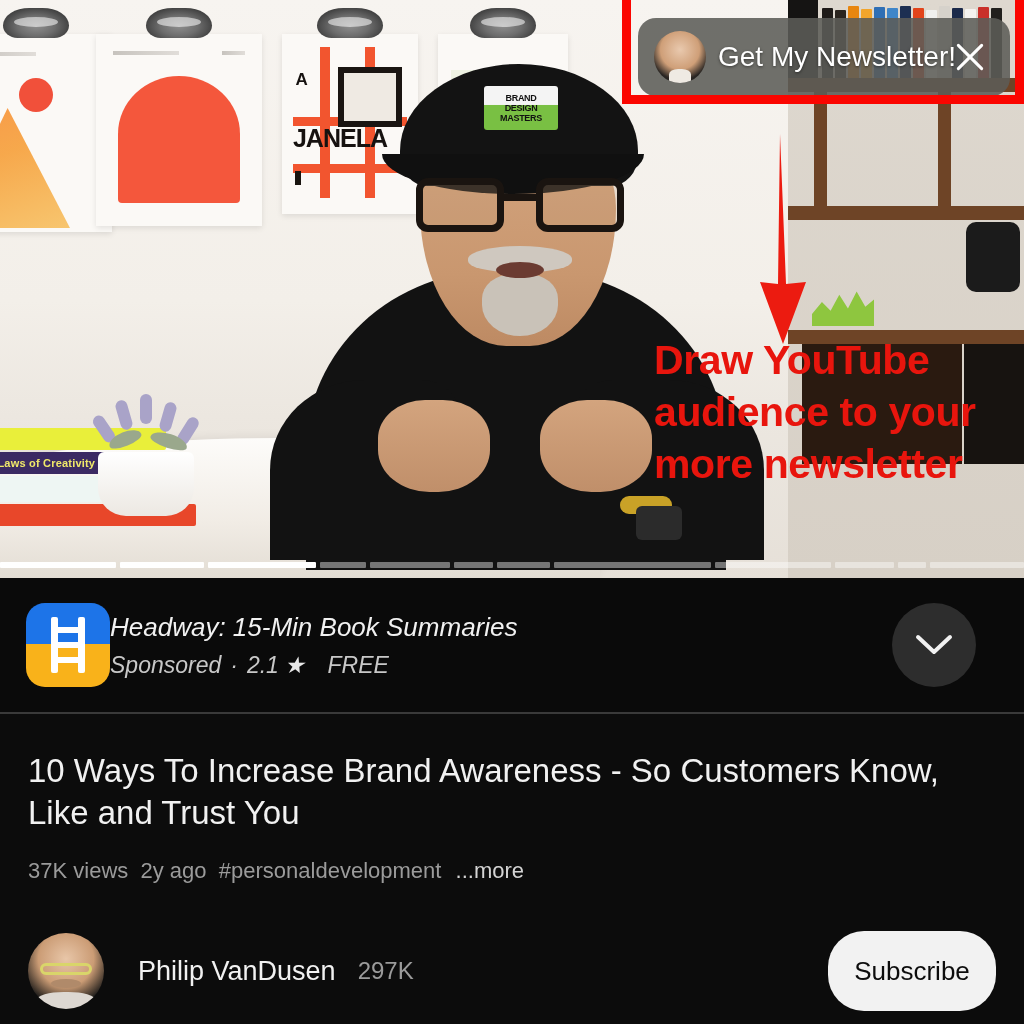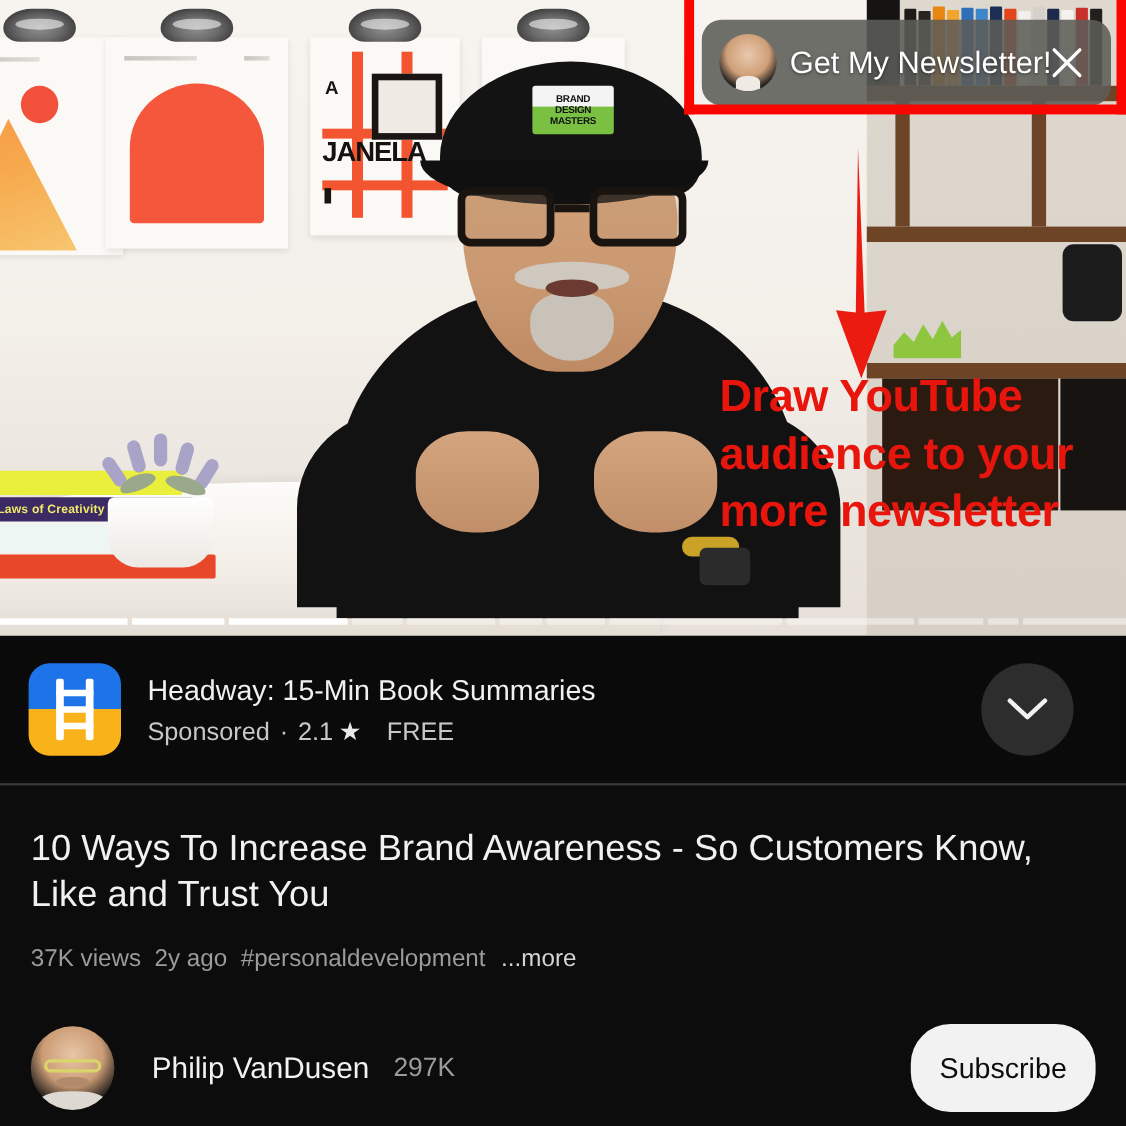--- a/index.html
+++ b/index.html
@@ -67,21 +67,21 @@
   .stack{ position:absolute; left:0; bottom:52px; width:210px; }
   .sbk{ height:22px; border-radius:2px; margin-top:2px; position:relative; }
   .sbk span{ position:absolute; left:14px; top:50%; transform:translateY(-50%);
      font-size:11px; font-weight:700; letter-spacing:.2px; }
   .plant-pot{ position:absolute; left:138px; bottom:62px; width:96px; height:64px;
      background:linear-gradient(180deg,#ffffff,#ece8e2); border-radius:6px 6px 28px 28px; }
   .leaf{ position:absolute; background:#9aa88c; border-radius:50% 50% 50% 50%/60% 60% 40% 40%; }
   .lav{ position:absolute; width:12px; height:30px; background:#a9a3c8; border-radius:6px; }
 
   
-  .person{ position:absolute; left:300px; bottom:16px; width:430px; height:520px; }
+  .person{ position:absolute; left:300px; bottom:8px; width:430px; height:520px; }
   .torso{ position:absolute; left:6px; bottom:0; width:420px; height:300px;
      background:#121212; border-radius:46% 46% 0 0 / 60% 60% 0 0; }
   .neck{ position:absolute; left:168px; bottom:250px; width:92px; height:70px; background:#c08f6e; }
   .head{ position:absolute; left:120px; top:60px; width:196px; height:236px;
      background:linear-gradient(180deg,#d5a782 0%,#c9976f 70%,#bd8a63 100%);
      border-radius:48% 48% 44% 44% / 42% 42% 58% 58%; }
   .cap{ position:absolute; left:100px; top:14px; width:238px; height:122px;
      background:#131313; border-radius:52% 52% 12% 12% / 74% 74% 26% 26%; }
   .cap:after{ content:""; position:absolute; left:-18px; bottom:-8px; width:262px; height:40px;
      background:#101010; border-radius:0 0 50% 50% / 0 0 100% 100%; }
@@ -136,21 +136,21 @@
      color:#e8150d; font-size:41px; font-weight:700; line-height:52px;
      letter-spacing:-.4px; text-align:left; }
 
   
   .ad{ position:absolute; left:0; top:578px; width:1024px; height:134px;
      background:#0a0a0a; display:flex; align-items:center; padding:0 26px; }
   .ad-icon{ width:84px; height:84px; border-radius:19px; flex:0 0 84px; position:relative; overflow:hidden;
      background:linear-gradient(180deg,#1d74e8 0%,#1d74e8 49%,#f9b21a 49%,#f9b21a 100%); }
   .ladder{ position:absolute; left:50%; top:50%; transform:translate(-50%,-50%); width:42px; height:56px; }
   .ladder i{ position:absolute; background:#fff; border-radius:2px; }
-  .ad-text{ flex:1; padding-left:24px; min-width:0; }
+  .ad-text{ flex:1; min-width:0;font-style:italic; }
   .ad-title{ color:#f1f1f1; font-size:26px; line-height:30px; white-space:nowrap; }
   .ad-sub{ margin-top:10px; color:#c8c8c8; font-size:23px; display:flex; align-items:center; gap:9px; }
   .ad-sub .star{ color:#e9e9e9; font-size:23px; margin-left:-4px; }
   .ad-free{ margin-left:14px; }
   .ad-chev{ width:84px; height:84px; border-radius:50%; background:#2d2d2d;
      display:flex; align-items:center; justify-content:center; flex:0 0 84px; margin-right:22px; }
   .ad-install{ width:176px; height:84px; border-radius:42px; background:#4aa5f7;
      color:#0d2b4d; font-size:26px; display:flex; align-items:center; justify-content:center; flex:0 0 176px; }
   .ad-divider{ position:absolute; left:0; top:712px; width:1024px; height:2px; background:#3a3a3a; }
 

